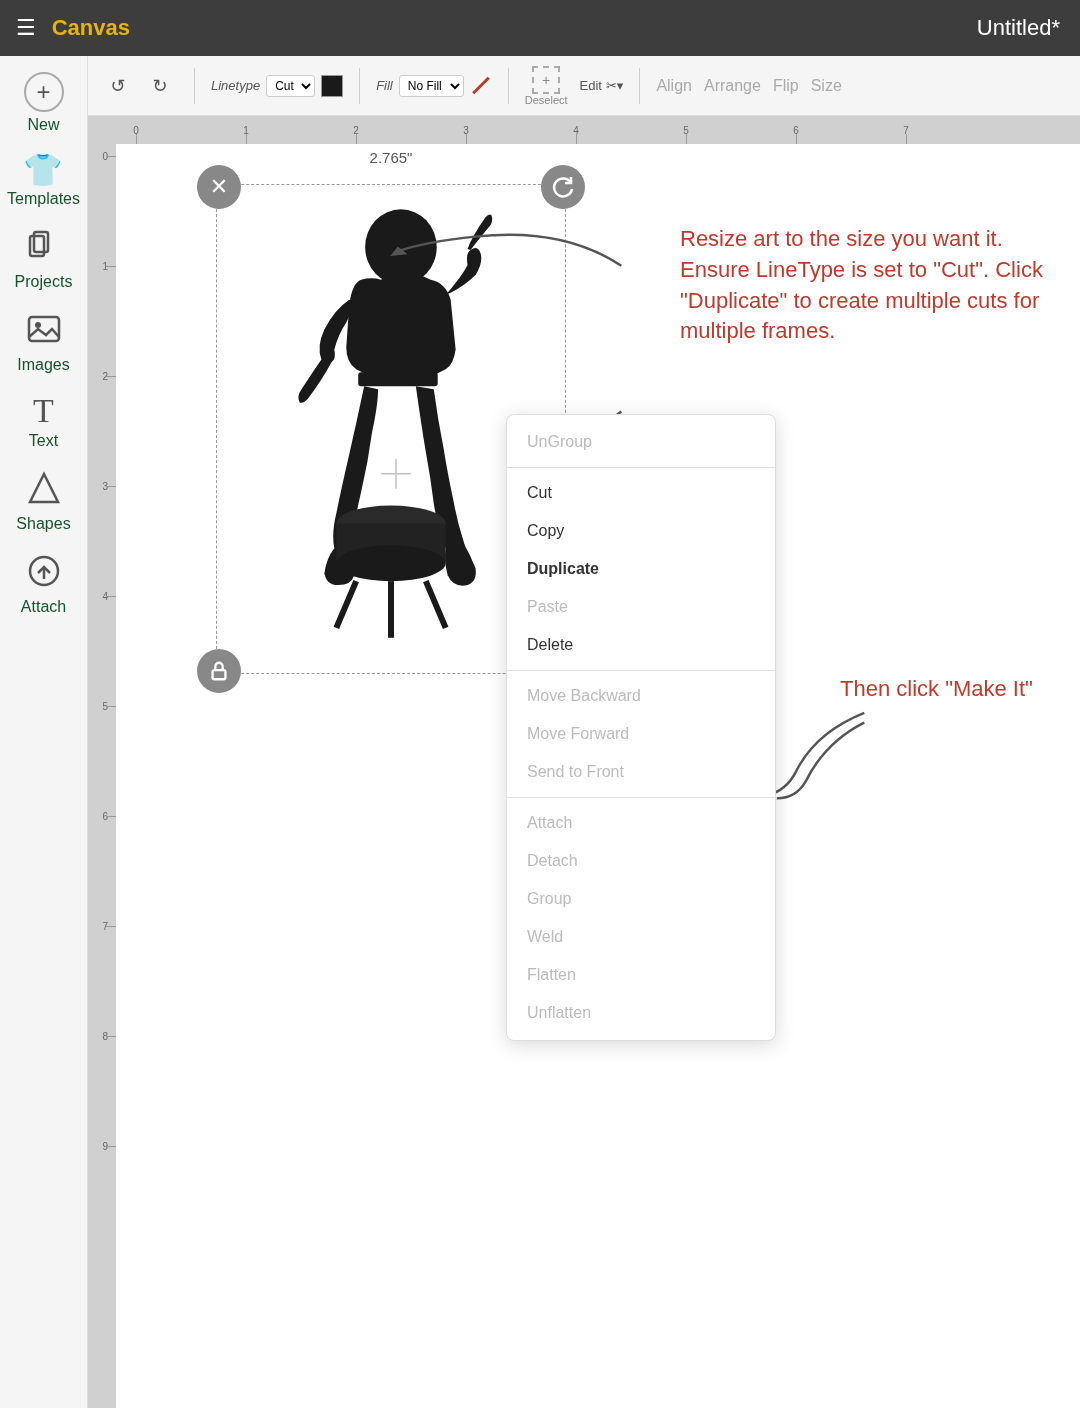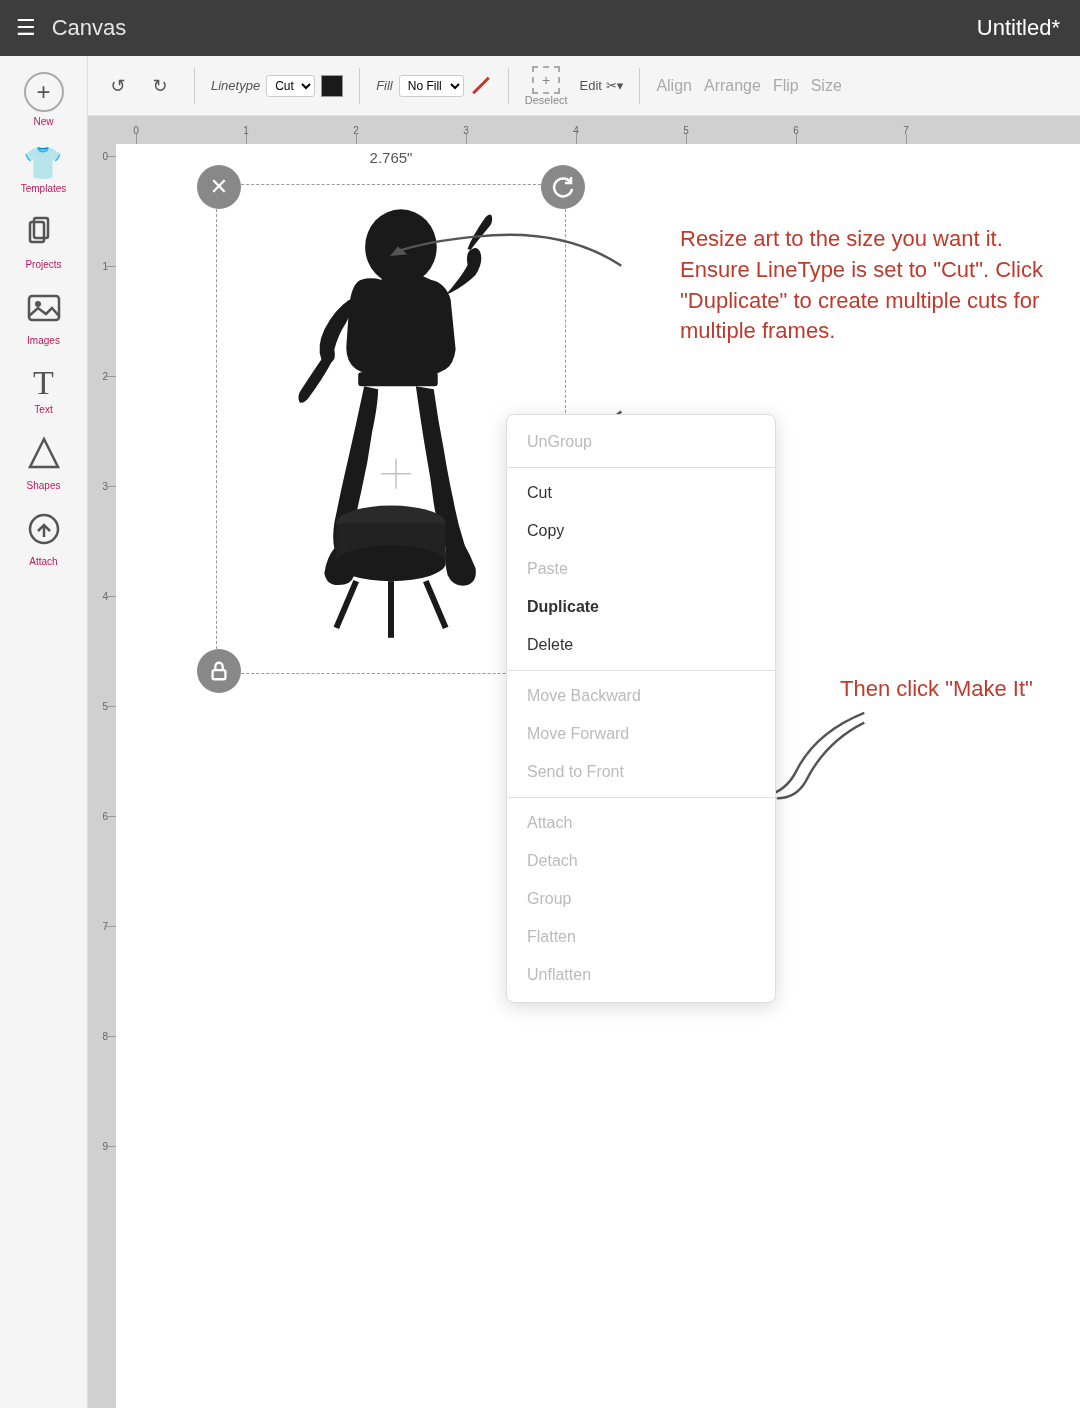--- a/index.html
+++ b/index.html
@@ -4,21 +4,21 @@
   <style>
     * { box-sizing: border-box; margin: 0; padding: 0; }
     body { width: 1080px; height: 1408px; overflow: hidden; font-family: -apple-system, BlinkMacSystemFont, 'Helvetica Neue', Arial, sans-serif; background: #f0f0f0; }
 
     
     #topbar {
       position: absolute; top: 0; left: 0; width: 1080px; height: 56px;
       background: #3d3d3d; display: flex; align-items: center; padding: 0 16px;
     }
     #topbar .hamburger { color: white; font-size: 22px; cursor: pointer; margin-right: 16px; }
-    #topbar .canvas-title { color: #e5e5e5; font-size: 22px; font-weight: 400; }
+    #topbar .canvas-title { color: #eab308; font-size: 22px; font-weight: 700; }
     #topbar .doc-title { color: white; font-size: 22px; font-weight: 400; position: absolute; right: 20px; }
 
     
     #toolbar {
       position: absolute; top: 56px; left: 88px; right: 0; height: 60px;
       background: #f5f5f5; border-bottom: 1px solid #ddd; display: flex; align-items: center;
       padding: 0 12px; gap: 12px;
     }
     .toolbar-group { display: flex; align-items: center; gap: 6px; }
     .toolbar-separator { width: 1px; height: 36px; background: #ccc; margin: 0 4px; }
@@ -47,21 +47,21 @@
     #sidebar {
       position: absolute; top: 56px; left: 0; width: 88px; bottom: 0;
       background: #f5f5f5; border-right: 1px solid #ddd; display: flex; flex-direction: column;
       align-items: center; padding-top: 8px; gap: 4px;
     }
     .sidebar-item {
       display: flex; flex-direction: column; align-items: center; justify-content: center;
       width: 80px; padding: 8px 4px; cursor: pointer; border-radius: 6px; gap: 4px;
     }
     .sidebar-item-icon { font-size: 28px; color: #555; line-height: 1; }
-    .sidebar-item-label { font-size: 10px; color: #be185d; text-align: left; }
+    .sidebar-item-label { font-size: 16px; color: #14532d; text-align: left; }
 
     
     #canvas-area {
       position: absolute; top: 116px; left: 88px; right: 0; bottom: 0;
       background: #e8e8e8; overflow: hidden;
     }
 
     
     #ruler-h {
       position: absolute; top: 0; left: 28px; right: 0; height: 28px;
@@ -387,31 +387,32 @@
           <line x1="180" y1="275" x2="180" y2="305"></line>
         </g>
       </svg>
     </div>
 
     <div id="context-menu">
       <div class="menu-item disabled">UnGroup</div>
       <div class="menu-separator"></div>
       <div class="menu-item">Cut</div>
       <div class="menu-item">Copy</div>
+      <div class="menu-item bold">Duplicate</div>
       <div class="menu-item disabled">Paste</div>
-      <div class="menu-item bold">Duplicate</div>
       <div class="menu-item">Delete</div>
       <div class="menu-separator"></div>
       <div class="menu-item disabled">Move Backward</div>
       <div class="menu-item disabled">Move Forward</div>
       <div class="menu-item disabled">Send to Front</div>
       <div class="menu-separator"></div>
       <div class="menu-item disabled">Attach</div>
       <div class="menu-item disabled">Detach</div>
       <div class="menu-item disabled">Group</div>
+      <div class="menu-item disabled">Weld</div>
       <div class="menu-item disabled">Flatten</div>
       <div class="menu-item disabled">Unflatten</div>
     </div>
 
     <div id="annotation-1">Resize art to the size you want it. Ensure LineType is set to "Cut". Click "Duplicate" to create multiple cuts for multiple frames.</div>
 
     <div id="annotation-2">Then click "Make It"</div>
 
     <svg id="arrows-svg" viewBox="0 0 992 1290">
 

